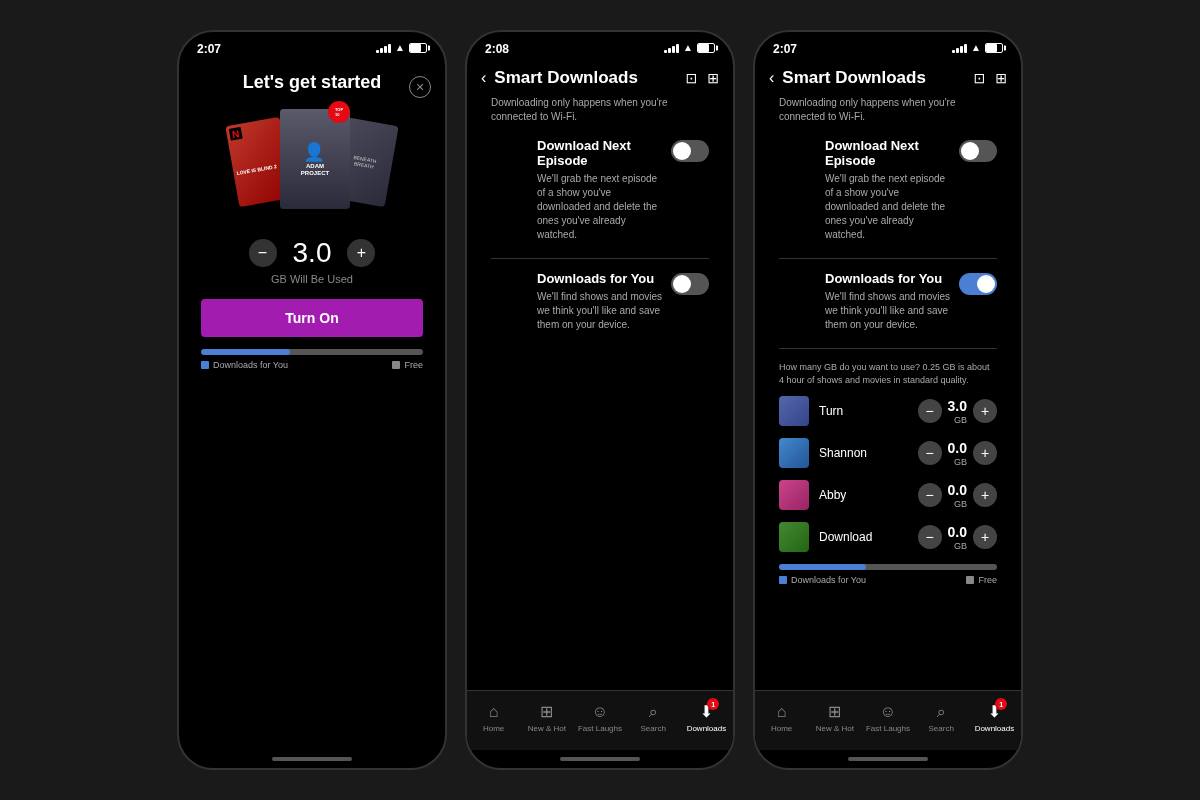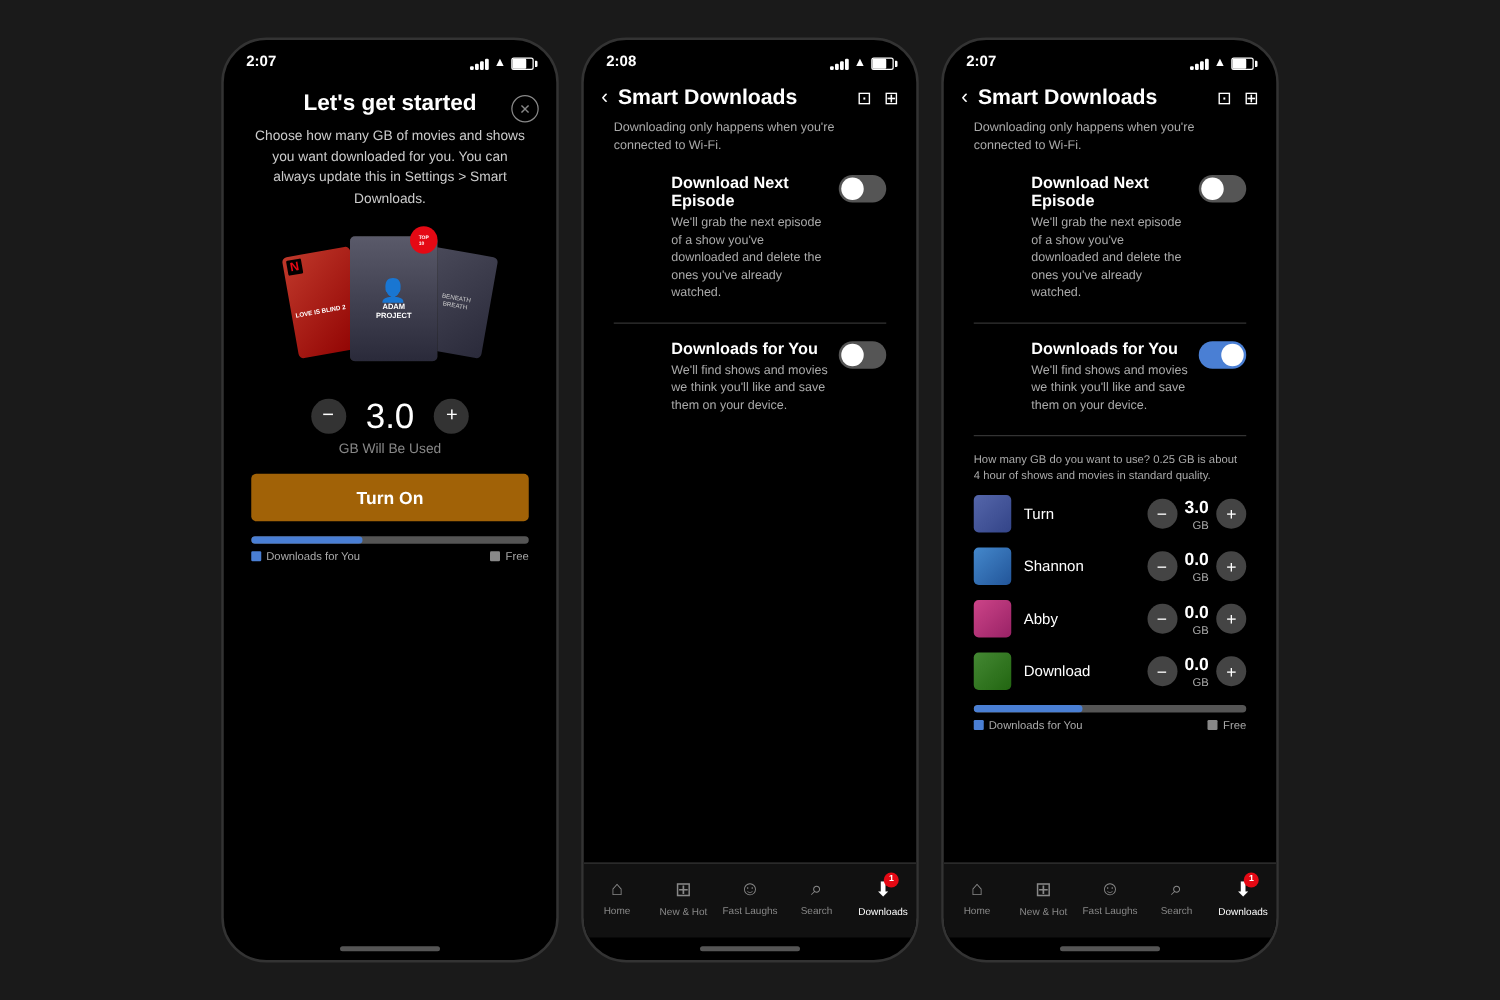--- a/index.html
+++ b/index.html
@@ -24,21 +24,21 @@
       overflow: hidden;
       display: flex;
       flex-direction: column;
       position: relative;
     }
 
     
     .status-bar {
       display: flex;
       justify-content: space-between;
-      align-items: flex-end;
+      align-items: flex-start;
       padding: 10px 18px 4px;
       flex-shrink: 0;
     }
     .status-time {
       font-size: 12px;
       font-weight: 600;
       color: #fff;
     }
     .status-icons {
       display: flex;
@@ -266,21 +266,21 @@
       font-size: 10px;
       color: #aaa;
       text-align: center;
       line-height: 1.5;
       margin-bottom: 14px;
     }
 
     .turn-on-btn {
       width: 100%;
       padding: 11px;
-      background: #a16207;
+      background: #a21caf;
       border: none;
       border-radius: 4px;
       color: #fff;
       font-size: 14px;
       font-weight: 600;
       cursor: pointer;
       margin-bottom: 12px;
     }
 
     .storage-bar-container {
@@ -596,21 +596,20 @@
     </div>
   </div>
 
   <div class="screen1">
     <div class="close-btn">
       <span>✕</span>
     </div>
 
     <div class="screen1-content">
       <div class="lets-get-started">Let's get started</div>
-      <div class="subtitle-text">Choose how many GB of movies and shows you want downloaded for you. You can always update this in Settings &gt; Smart Downloads.</div>
 
       <div class="movie-cards">
 
         <div class="movie-card movie-card-left">
           <div class="movie-card-left-inner">
             <div class="netflix-n">N</div>
             <div class="card-title-small" style="font-size:5px;color:#fff;margin-top:30px;font-weight:900;">LOVE IS BLIND 2</div>
           </div>
         </div>
 

